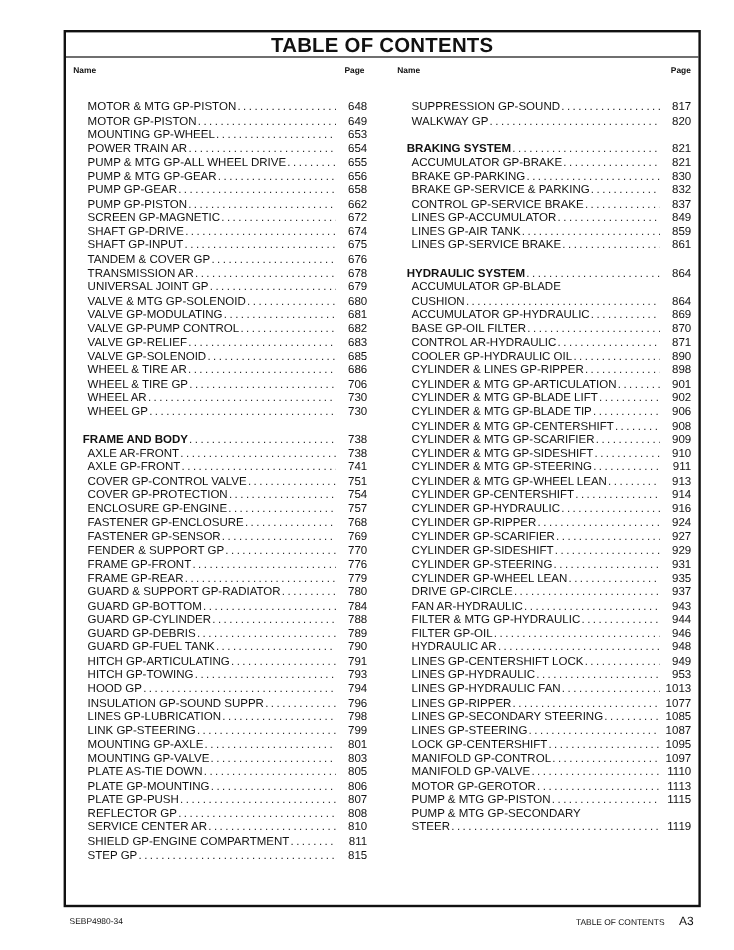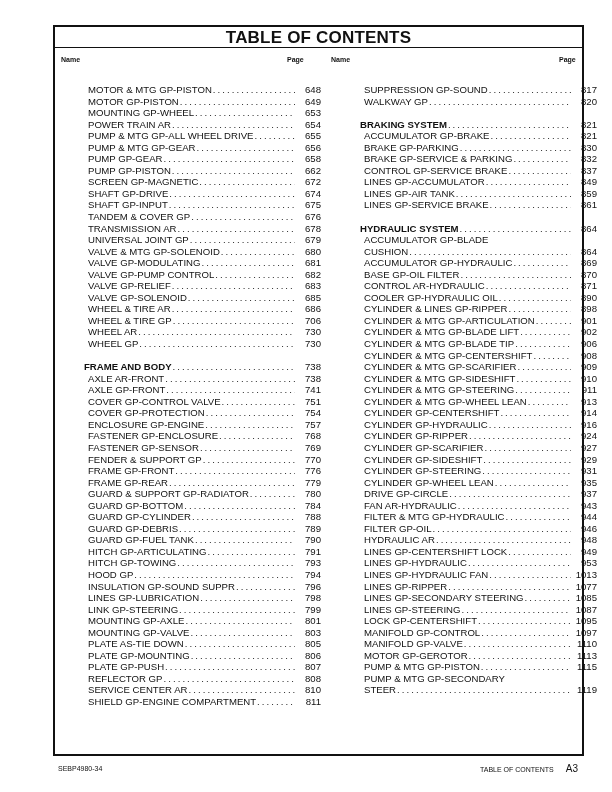--- a/index.html
+++ b/index.html
@@ -3,23 +3,23 @@
   <meta charset="utf-8">
   <style>
     html, body { margin: 0; padding: 0; background: #ffffff; }
     body { width: 612px; height: 792px; position: relative; overflow: hidden;
            font-family: "Liberation Sans", sans-serif; color: #111; }
     .frame { position: absolute; left: 53px; top: 25px; width: 527px; height: 727px;
              border: 2px solid #111; box-sizing: content-box; }
     .title-bar { height: 20px; border-bottom: 1.5px solid #111; text-align: center;
                  font-weight: bold; font-size: 17px; line-height: 21px; letter-spacing: 0.2px; }
     .col-head { position: absolute; top: 29px; font-size: 7px; font-weight: bold; }
-    .column { position: absolute; top: 57px; width: 245px; font-size: 9.6px; margin-left: 15px; }
+    .column { position: absolute; top: 57px; width: 245px; font-size: 9.6px; }
     .col-left { left: 6px; }
-    .col-right { left: 282px; }
+    .col-right { left: 276px; }
     .row { display: flex; height: 11.55px; line-height: 11.55px; white-space: nowrap; }
     .row .name { padding-left: 12px; }
     .row.header .name { padding-left: 8px; font-weight: bold; }
     .row .dots { flex: 1; overflow: hidden; margin: 0 4px 0 1px; letter-spacing: 1.6px; color: #222; }
     .row .dots::before { content: ". . . . . . . . . . . . . . . . . . . . . . . . . . . . . . . . . . . . . . . . . . . . . . . . . . . . . . . . . . . . ."; letter-spacing: 0; word-spacing: -0.6px; }
     .row .page { width: 22px; text-align: right; }
     .row.nodots .dots::before { content: ""; }
     .spacer { height: 11.55px; }
     .footer-left { position: absolute; left: 58px; top: 765px; font-size: 7px; }
     .footer-right { position: absolute; right: 34px; top: 763px; font-size: 7px; }
@@ -295,20 +295,25 @@
       <div class="row">
         <span class="name">SERVICE CENTER AR</span>
         <span class="dots"></span>
         <span class="page">810</span>
       </div>
       <div class="row">
         <span class="name">SHIELD GP-ENGINE COMPARTMENT</span>
         <span class="dots"></span>
         <span class="page">811</span>
       </div>
+      <div class="row">
+        <span class="name">STEP GP</span>
+        <span class="dots"></span>
+        <span class="page">815</span>
+      </div>
     </div>
   <div class="column col-right" id="col-right">
       <div class="row">
         <span class="name">SUPPRESSION GP-SOUND</span>
         <span class="dots"></span>
         <span class="page">817</span>
       </div>
       <div class="row">
         <span class="name">WALKWAY GP</span>
         <span class="dots"></span>

